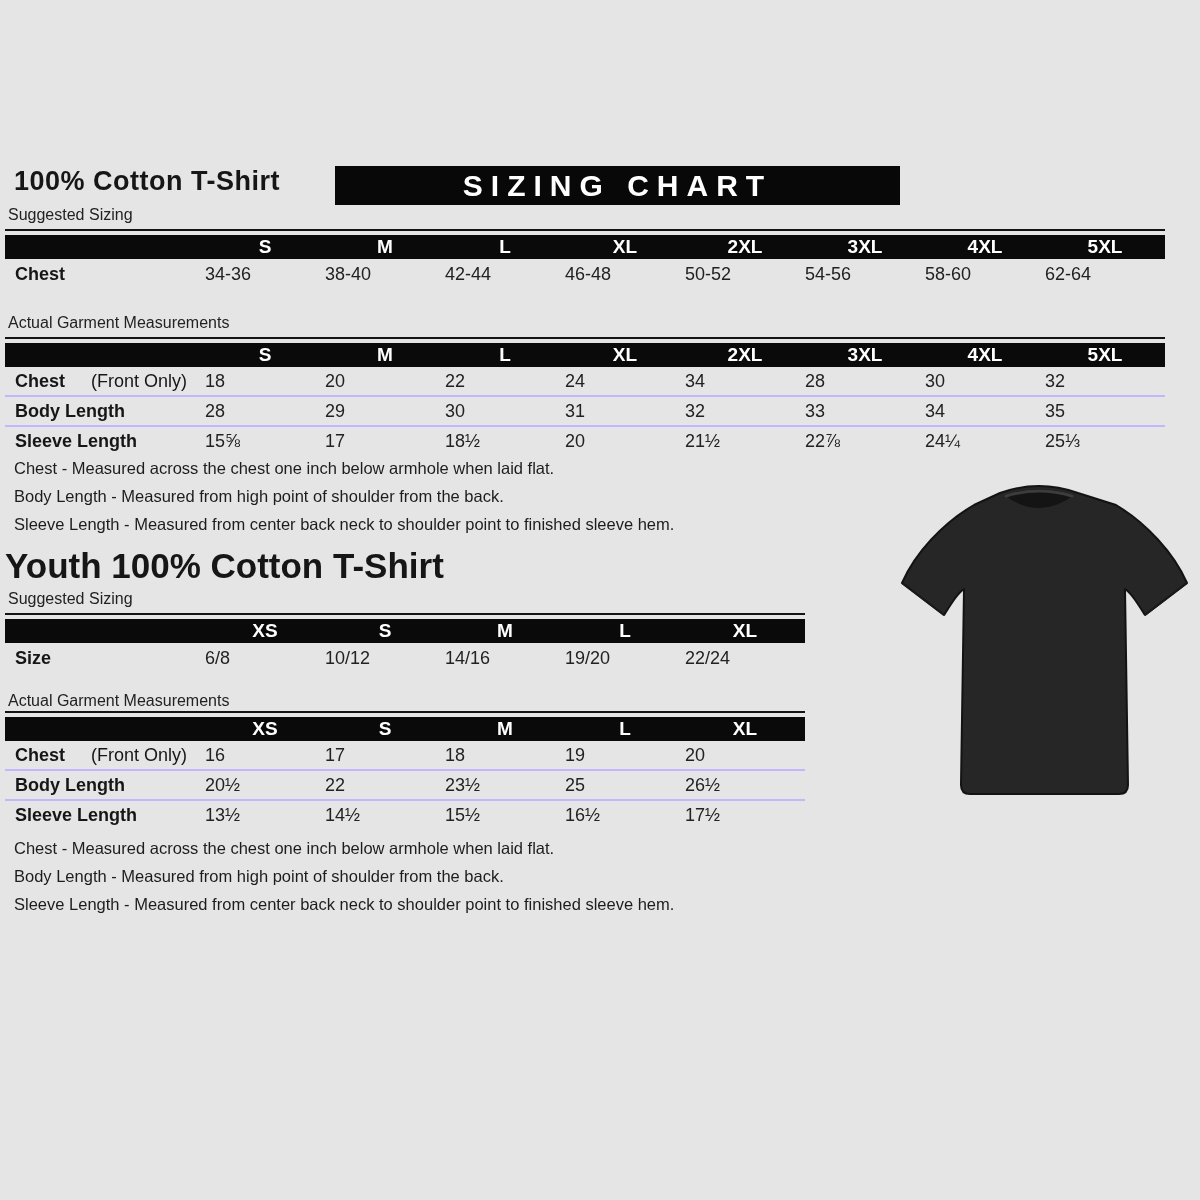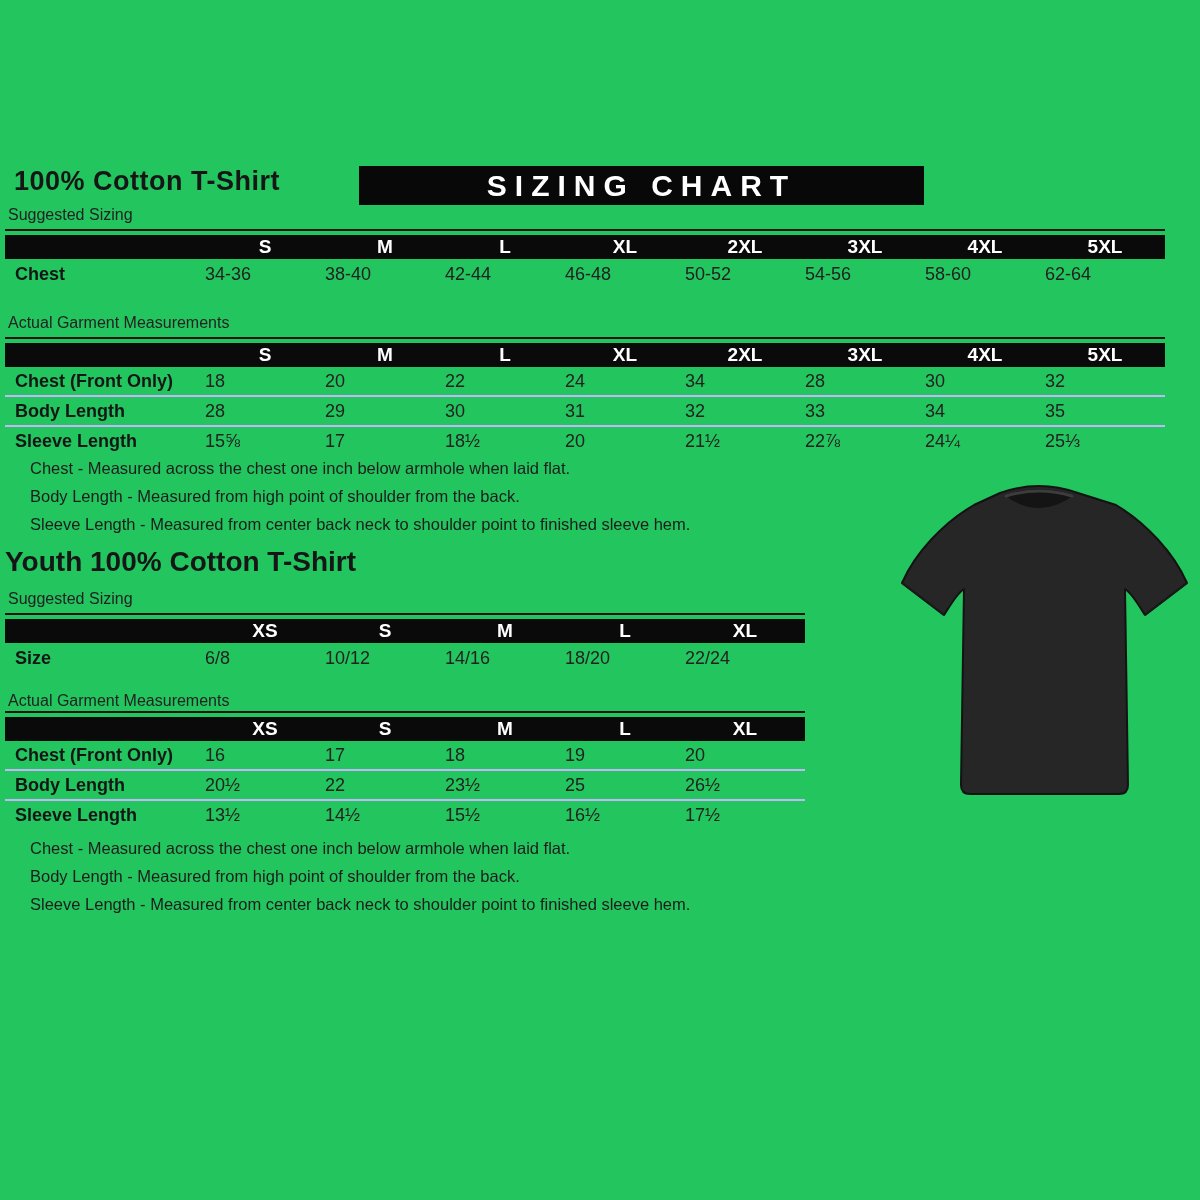--- a/index.html
+++ b/index.html
@@ -1,48 +1,48 @@
 <!DOCTYPE html>
 <html><head>
 <meta charset="utf-8">
 <style>
   html,body{margin:0;padding:0;background:#ffffff;}
   .page{
-    position:relative;width:1200px;height:1200px;background:#22c55e;overflow:hidden;
+    position:relative;width:1200px;height:1200px;background:#e5e5e5;overflow:hidden;
     font-family:"Liberation Sans","DejaVu Sans",sans-serif;color:#1b1b1b;
   }
   .abs{position:absolute;}
   .main-title{font-size:27px;font-weight:700;letter-spacing:0.5px;color:#161616;}
   .banner{
     background:#080808;color:#ffffff;display:flex;align-items:center;justify-content:center;
     font-size:30px;font-weight:700;letter-spacing:8px;
   }
   .sec-label{font-size:16px;color:#222;}
   .topline{height:2px;background:#141414;margin-bottom:4px;}
   .grid8{display:grid;grid-template-columns:200px repeat(8,120px);}
   .grid5{display:grid;grid-template-columns:200px repeat(5,120px);}
   .hdr-bar{background:#0a0a0a;color:#ffffff;height:24px;align-items:center;}
   .hdr-bar span{text-align:center;font-weight:700;font-size:19px;}
   .drow{height:31px;align-items:center;font-size:18px;}
   .mrow{height:28px;align-items:center;font-size:18px;}
   .mrow + .mrow{border-top:2px solid #c4b5fd;}
   .lbl{padding-left:10px;font-weight:700;color:#161616;white-space:nowrap;}
-  .lbl .sfx{font-weight:700;}
+  .lbl .sfx{font-weight:400;margin-left:21px;}
   .val{color:#222;}
-  .notes div{font-size:16.5px;color:#1d1d1d;margin-bottom:11px;line-height:17px;margin-left:16px;}
-  .youth-title{font-size:28px;font-weight:700;color:#161616;text-align:right;}
+  .notes div{font-size:16.5px;color:#1d1d1d;margin-bottom:11px;line-height:17px;}
+  .youth-title{font-size:35px;font-weight:700;color:#161616;text-align:right;}
   svg{display:block;}
 </style>
 </head>
 <body>
 
 <div class="page">
 
   <div class="abs main-title" style="left:14px;top:166px;">100% Cotton T-Shirt</div>
-  <div class="abs banner" style="left:335px;top:166px;width:565px;height:39px;margin-left:24px;">
+  <div class="abs banner" style="left:335px;top:166px;width:565px;height:39px;">
     <span>SIZING CHART</span>
   </div>
 
   <div class="abs sec-label" style="left:8px;top:206px;">Suggested Sizing</div>
 
   <div class="abs" style="left:5px;top:229px;width:1160px;">
     <div class="topline"></div>
     <div class="grid8 hdr-bar">
       <span></span>
       <span>S</span>
@@ -135,21 +135,21 @@
       <span>S</span>
       <span>M</span>
       <span>L</span>
       <span>XL</span>
     </div>
     <div class="grid5 drow">
       <span class="lbl"><b>Size</b><span class="sfx"></span></span>
       <span class="val">6/8</span>
       <span class="val">10/12</span>
       <span class="val">14/16</span>
-      <span class="val">18/20</span>
+      <span class="val">19/20</span>
       <span class="val">22/24</span>
     </div>
   </div>
 
   <div class="abs sec-label" style="left:8px;top:692px;">Actual Garment Measurements</div>
 
   <div class="abs" style="left:5px;top:711px;width:800px;">
     <div class="topline"></div>
     <div class="grid5 hdr-bar">
       <span></span>

